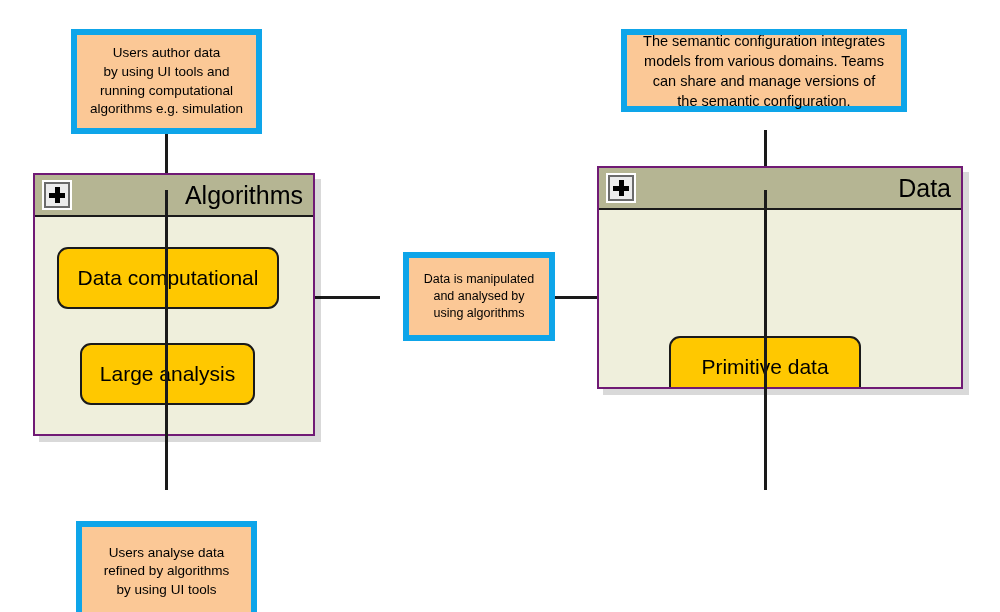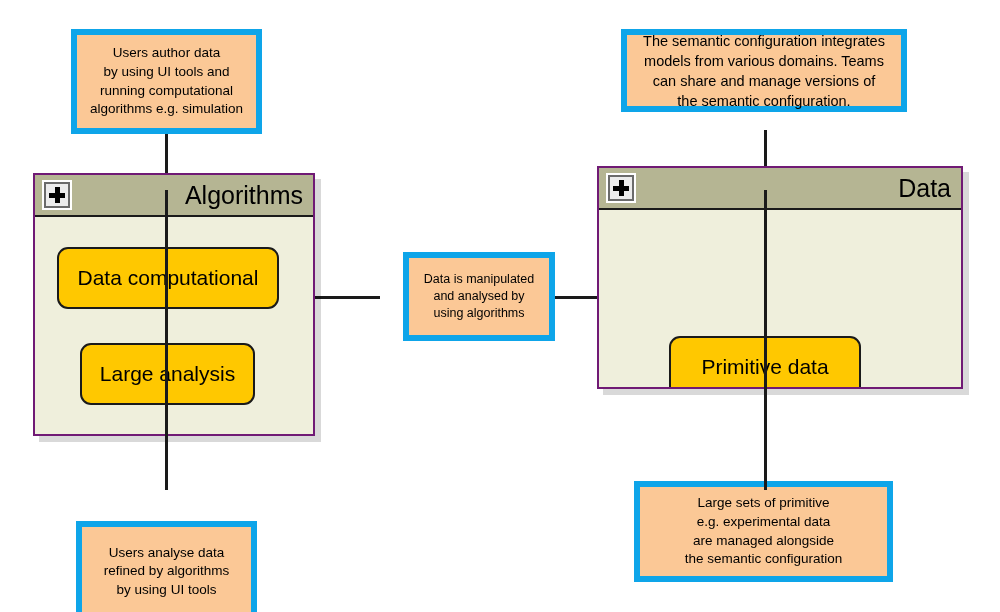--- a/index.html
+++ b/index.html
@@ -158,26 +158,20 @@
 and analysed by
 using algorithms</span>
   </div>
 
   <div class="note note-md" style="left:76px; top:481px; width:181px; height:101px;margin-top:40px;">
     <span class="note-text">Users analyse data
 refined by algorithms
 by using UI tools</span>
   </div>
 
-  <div class="note note-md" style="left:634px; top:481px; width:259px; height:101px;">
-    <span class="note-text">Large sets of primitive
-e.g. experimental data
-are managed alongside
-the semantic configuration</span>
-  </div>
 
   <div class="package" style="left:33px; top:173px; width:282px; height:263px;">
     <div class="pkg-header">
       <div class="expander">
         <div class="expander-inner">
           <div class="plus-glyph"></div>
         </div>
       </div>
       <div class="pkg-title">Algorithms</div>
     </div>

